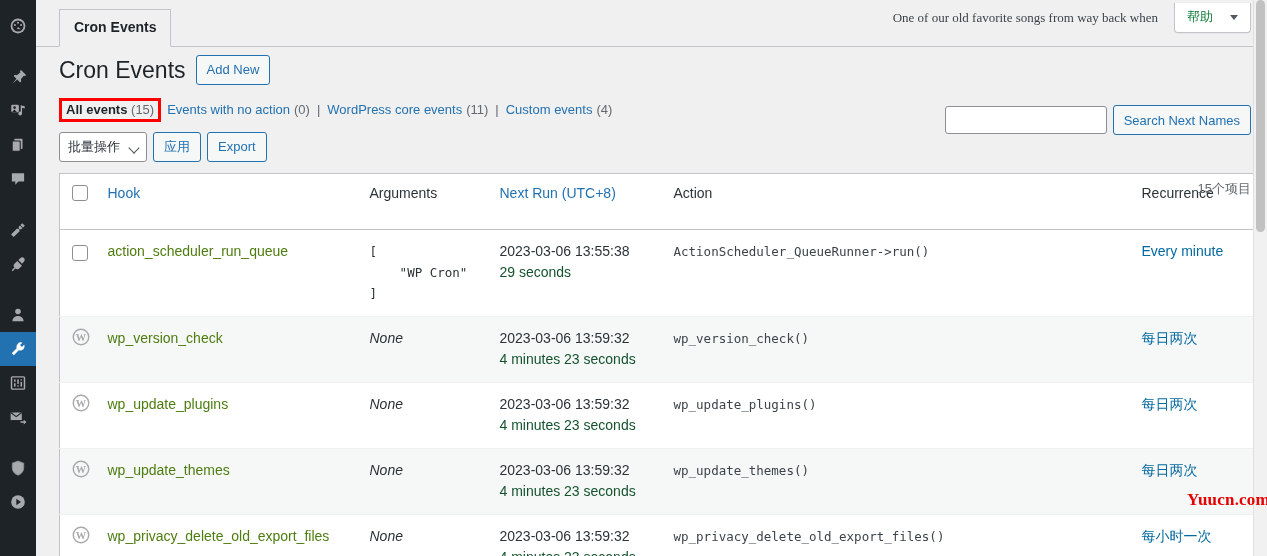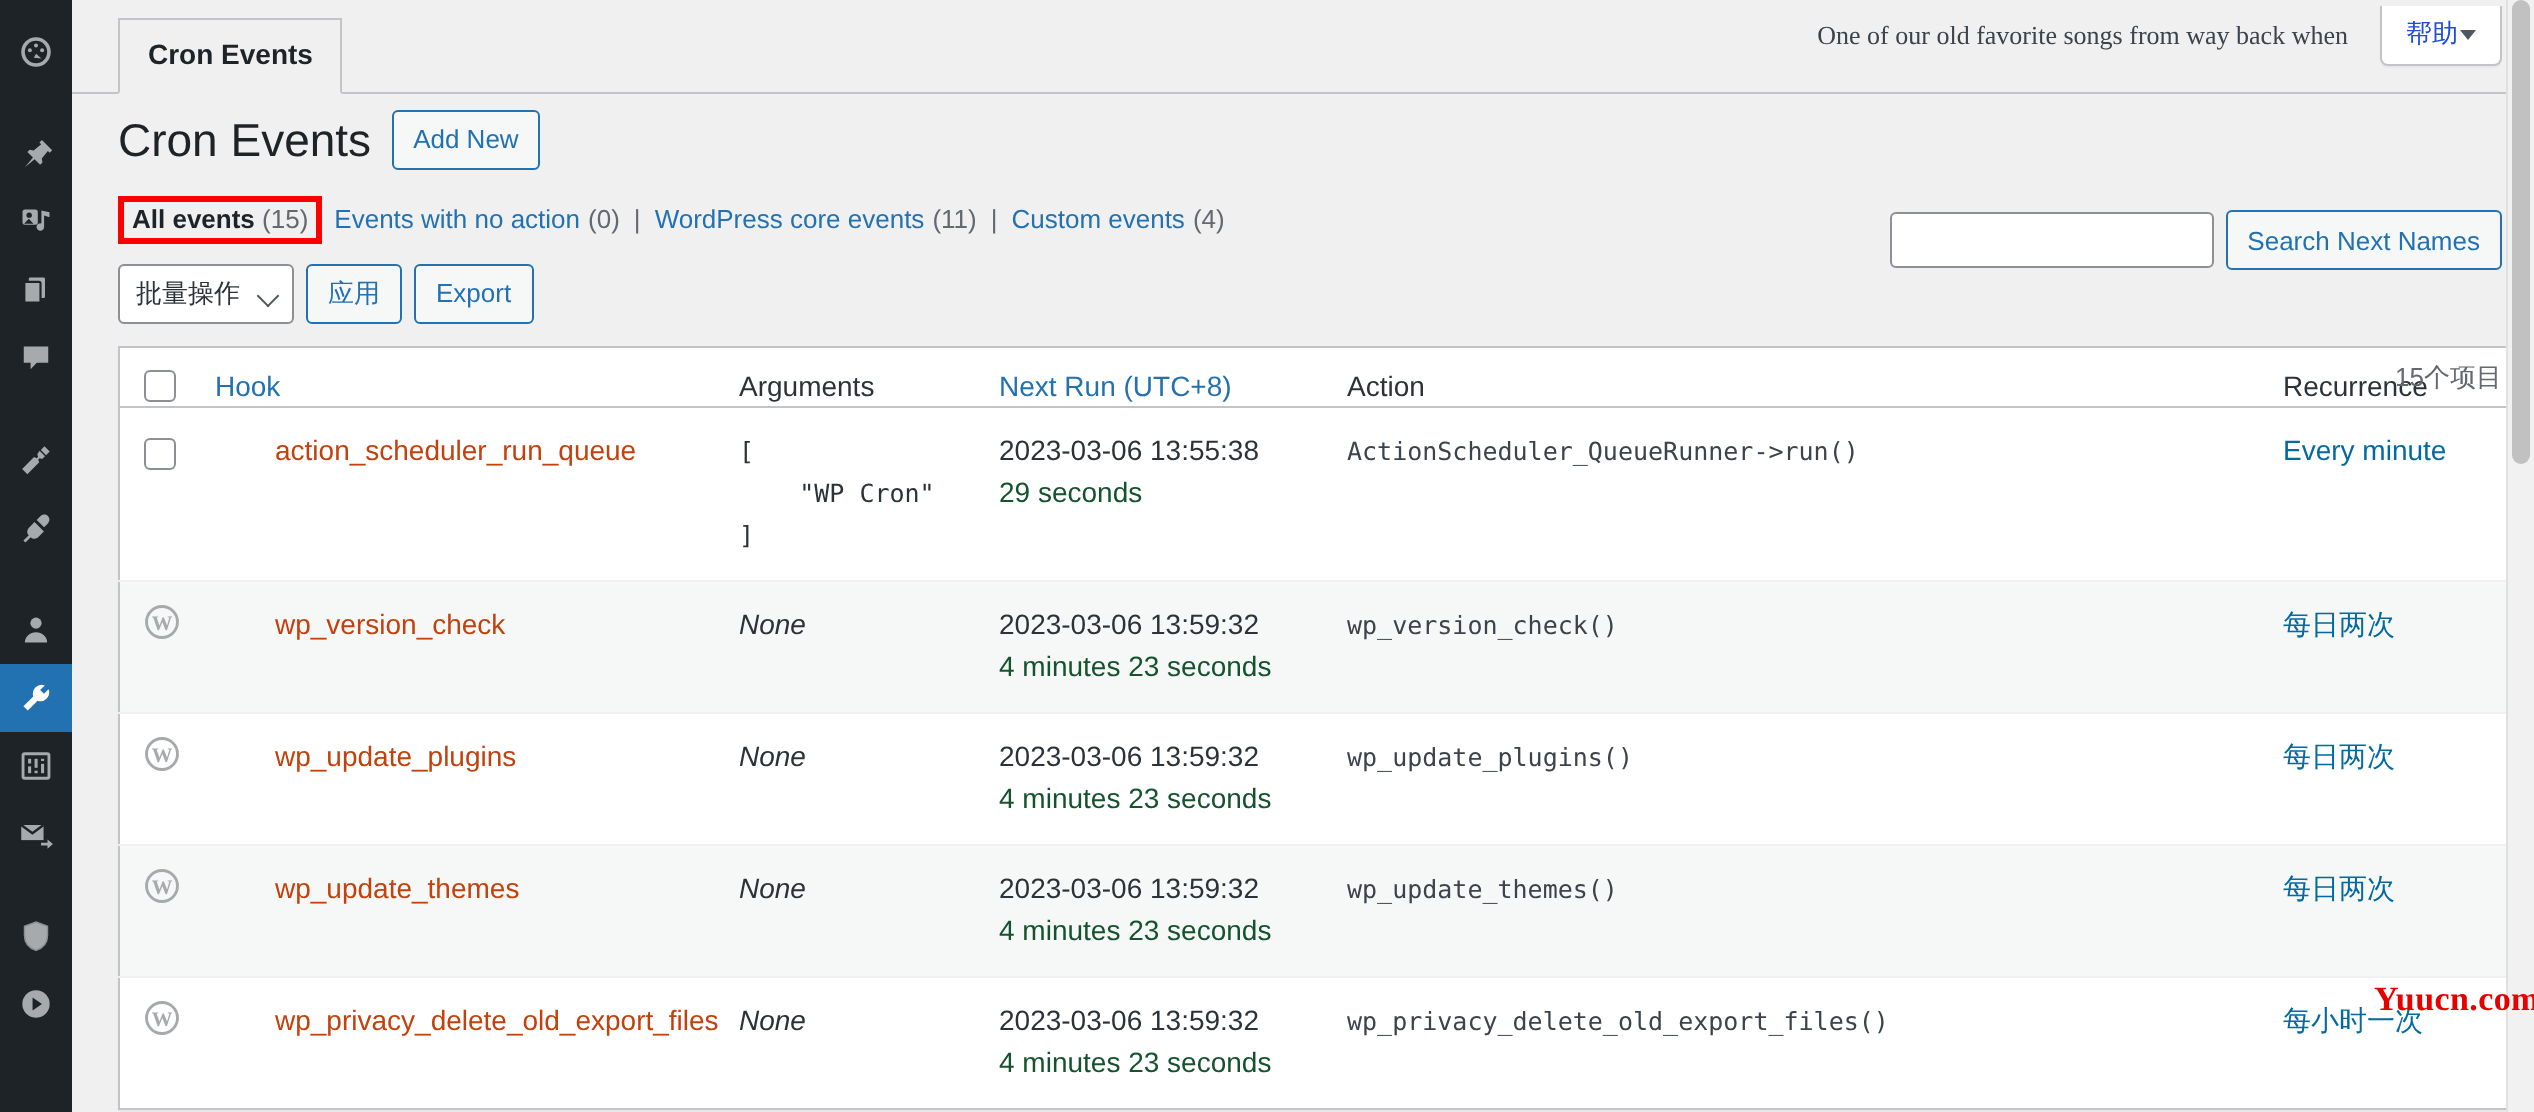--- a/index.html
+++ b/index.html
@@ -89,22 +89,22 @@
     font-size: 13px; color: #3c434a;
     white-space: nowrap;
   }
   .help-toggle {
     background: #fff;
     border: 1px solid #c3c4c7;
     border-top: none;
     border-radius: 0 0 4px 4px;
     padding: 5px 12px 6px 12px;
     font-size: 13px;
-    color: #1d4ed8;
-    display: flex; align-items: center; gap: 1px;
+    color: #15803d;
+    display: flex; align-items: center; gap: 17px;
     box-shadow: 0 1px 1px rgba(0,0,0,.04);
     cursor: pointer;
   }
   .caret-down {
     width: 0; height: 0;
     border-left: 4px solid transparent;
     border-right: 4px solid transparent;
     border-top: 5px solid #50575e;
   }
 
@@ -236,21 +236,21 @@
     border: 1px solid #c3c4c7;
     margin-top: 10px;
     box-shadow: 0 1px 1px rgba(0,0,0,.04);
     table-layout: fixed;
   }
   .wp-list-table thead th {
     text-align: left;
     font-weight: 400;
     font-size: 14px;
     color: #2c3338;
-    padding: 10px 10px 0 0;
+    padding: 10px 10px 26px 0;
     border-bottom: 1px solid #c3c4c7;
     vertical-align: middle;
     line-height: 1.4;
   }
   .wp-list-table thead th a { color: #2271b1; text-decoration: none; cursor: pointer; }
   .col-cb     { width: 48px; padding-left: 12px !important; }
   .col-hook   { width: 262px; }
   .col-args   { width: 130px; }
   .col-next   { width: 174px; }
   .col-action { width: 468px; }
@@ -273,21 +273,21 @@
     border: 1px solid #8c8f94;
     border-radius: 3px;
     background: #fff;
     display: inline-block;
     vertical-align: middle;
     cursor: pointer;
   }
   th .cb-checkbox { vertical-align: -3px; }
   td.cb { padding-top: 13px; }
 
-  .hook-name { color: #c2410c; margin-left: 30px; }
+  .hook-name { color: #4d7c0f; }
   .args-none { font-style: italic; color: #2c3338; }
   .args-json {
     font-family: "DejaVu Sans Mono", "Liberation Mono", monospace;
     font-size: 12.5px;
     color: #2c3338;
     white-space: pre;
     line-height: 1.55;
   }
   .nextrun-date { color: #2c3338; display: block; }
   .nextrun-rel  { color: #14532d; display: block; }

